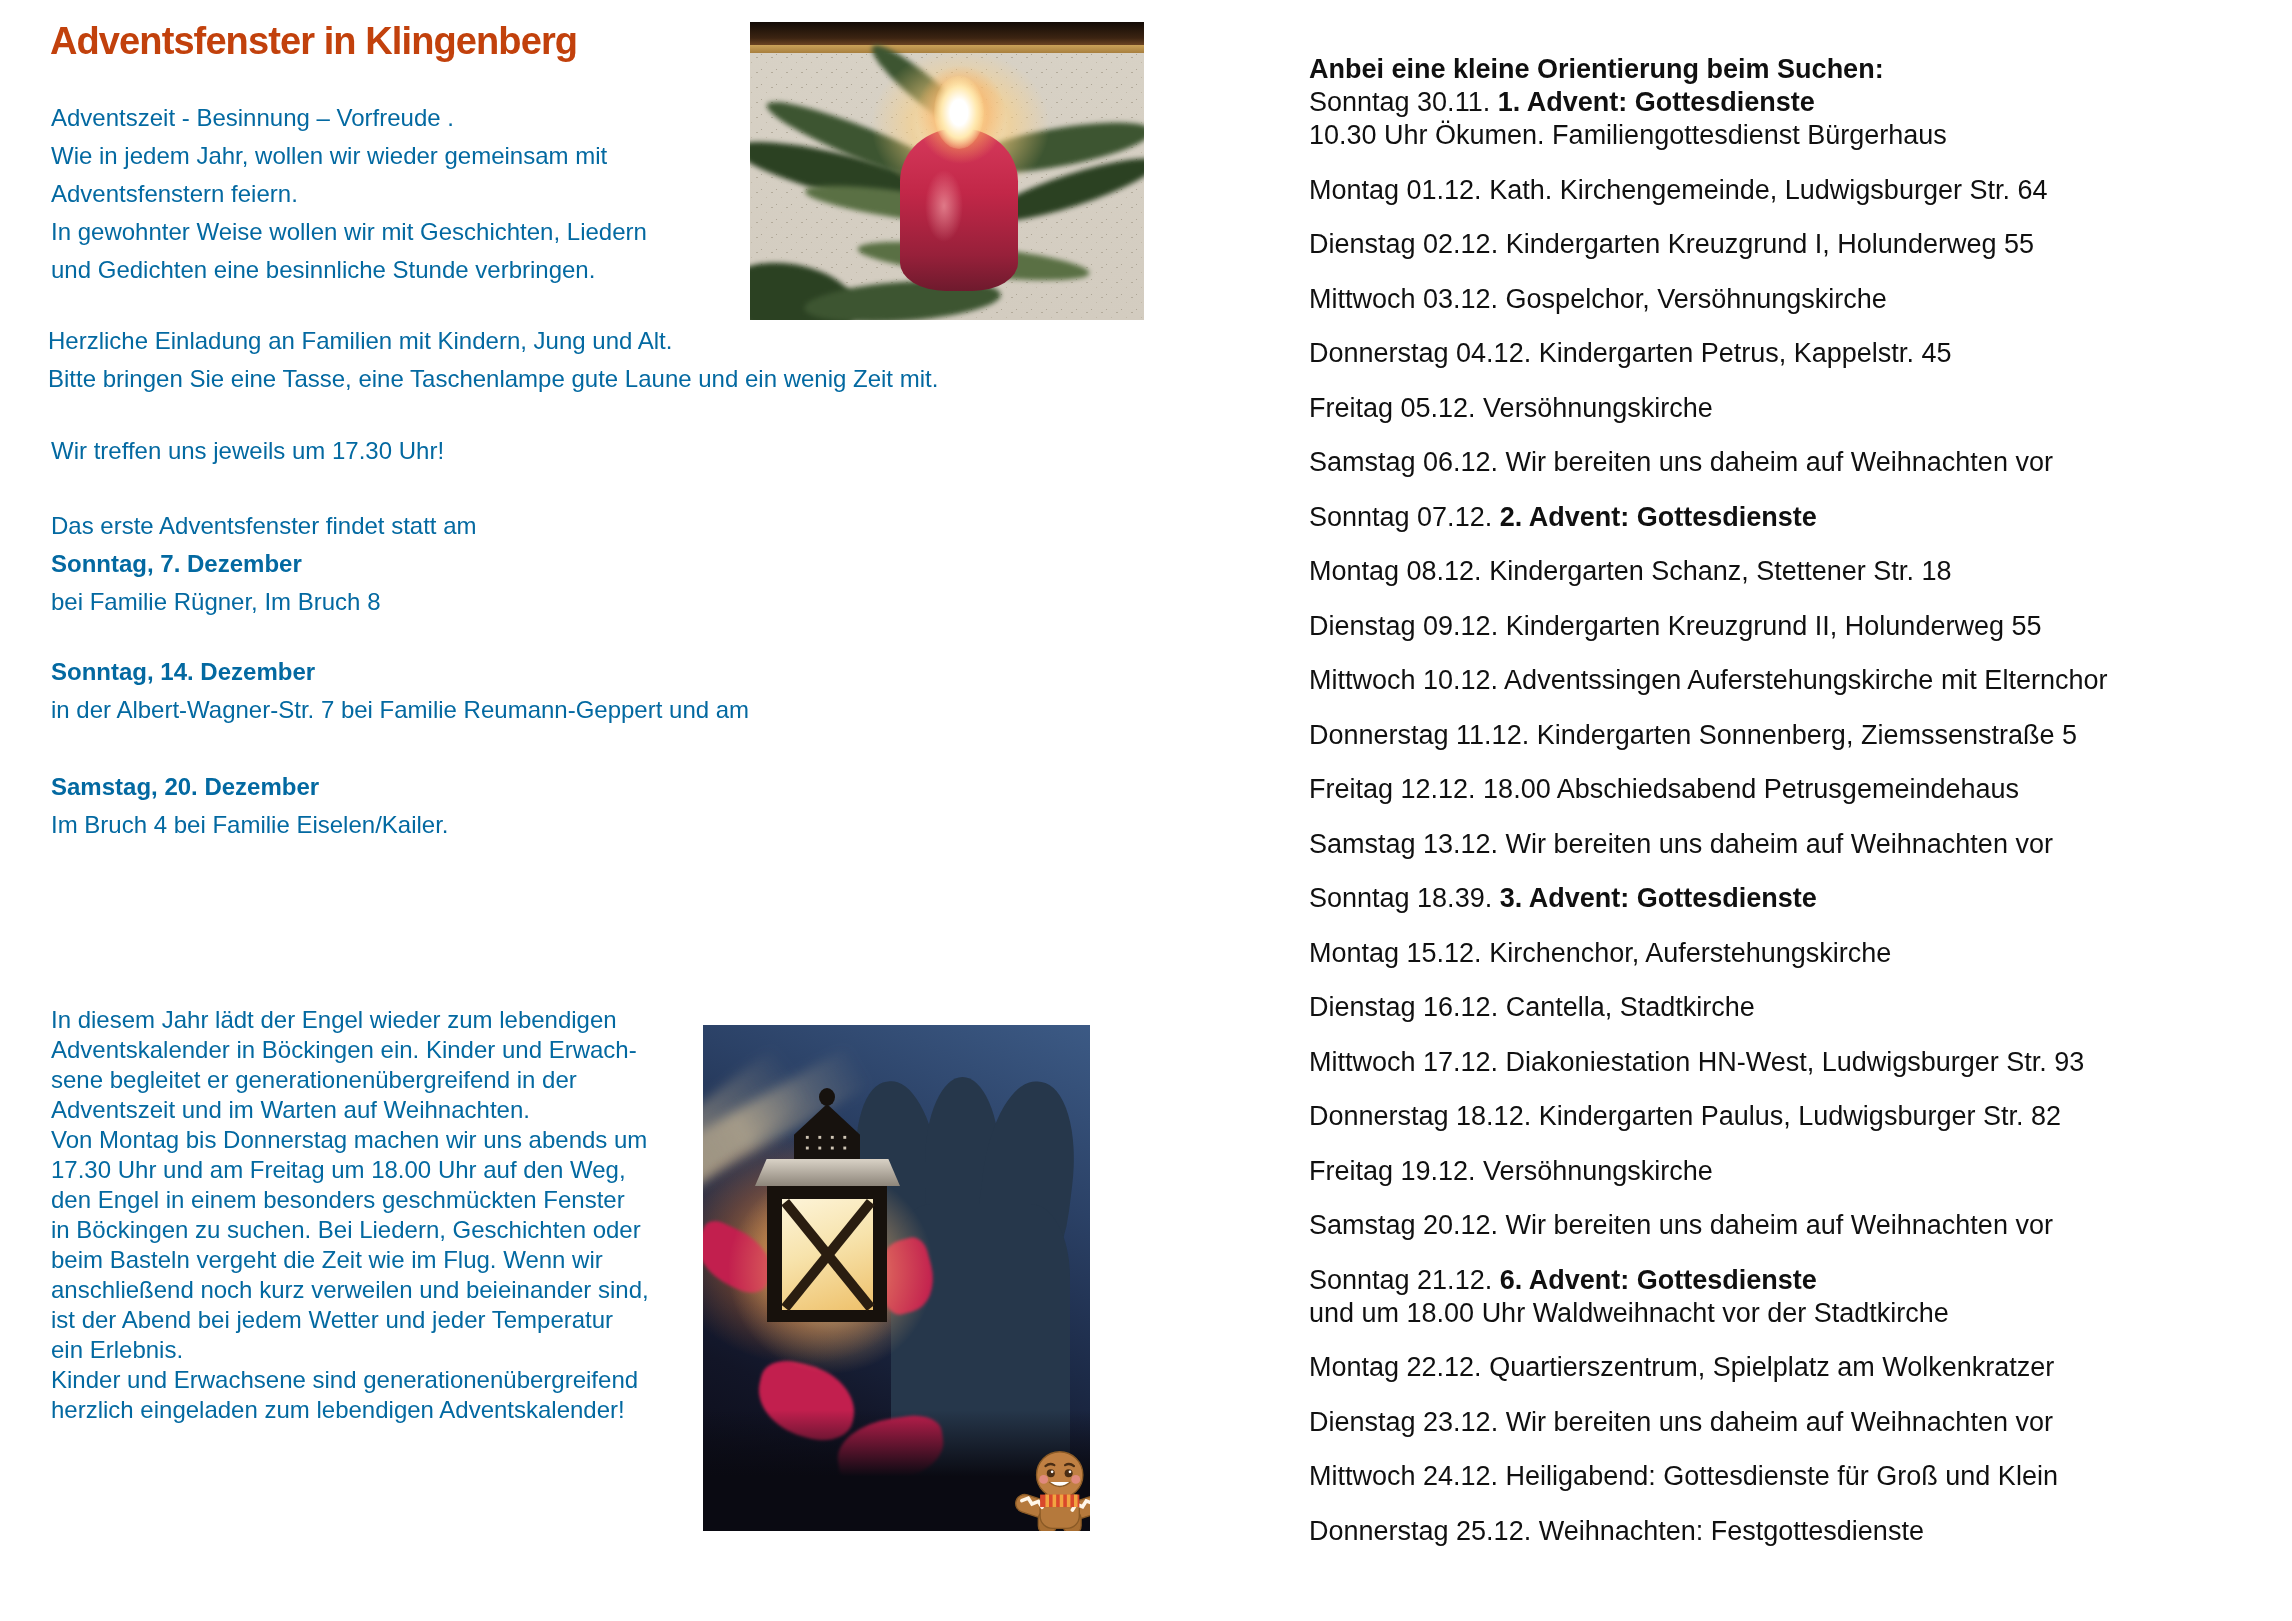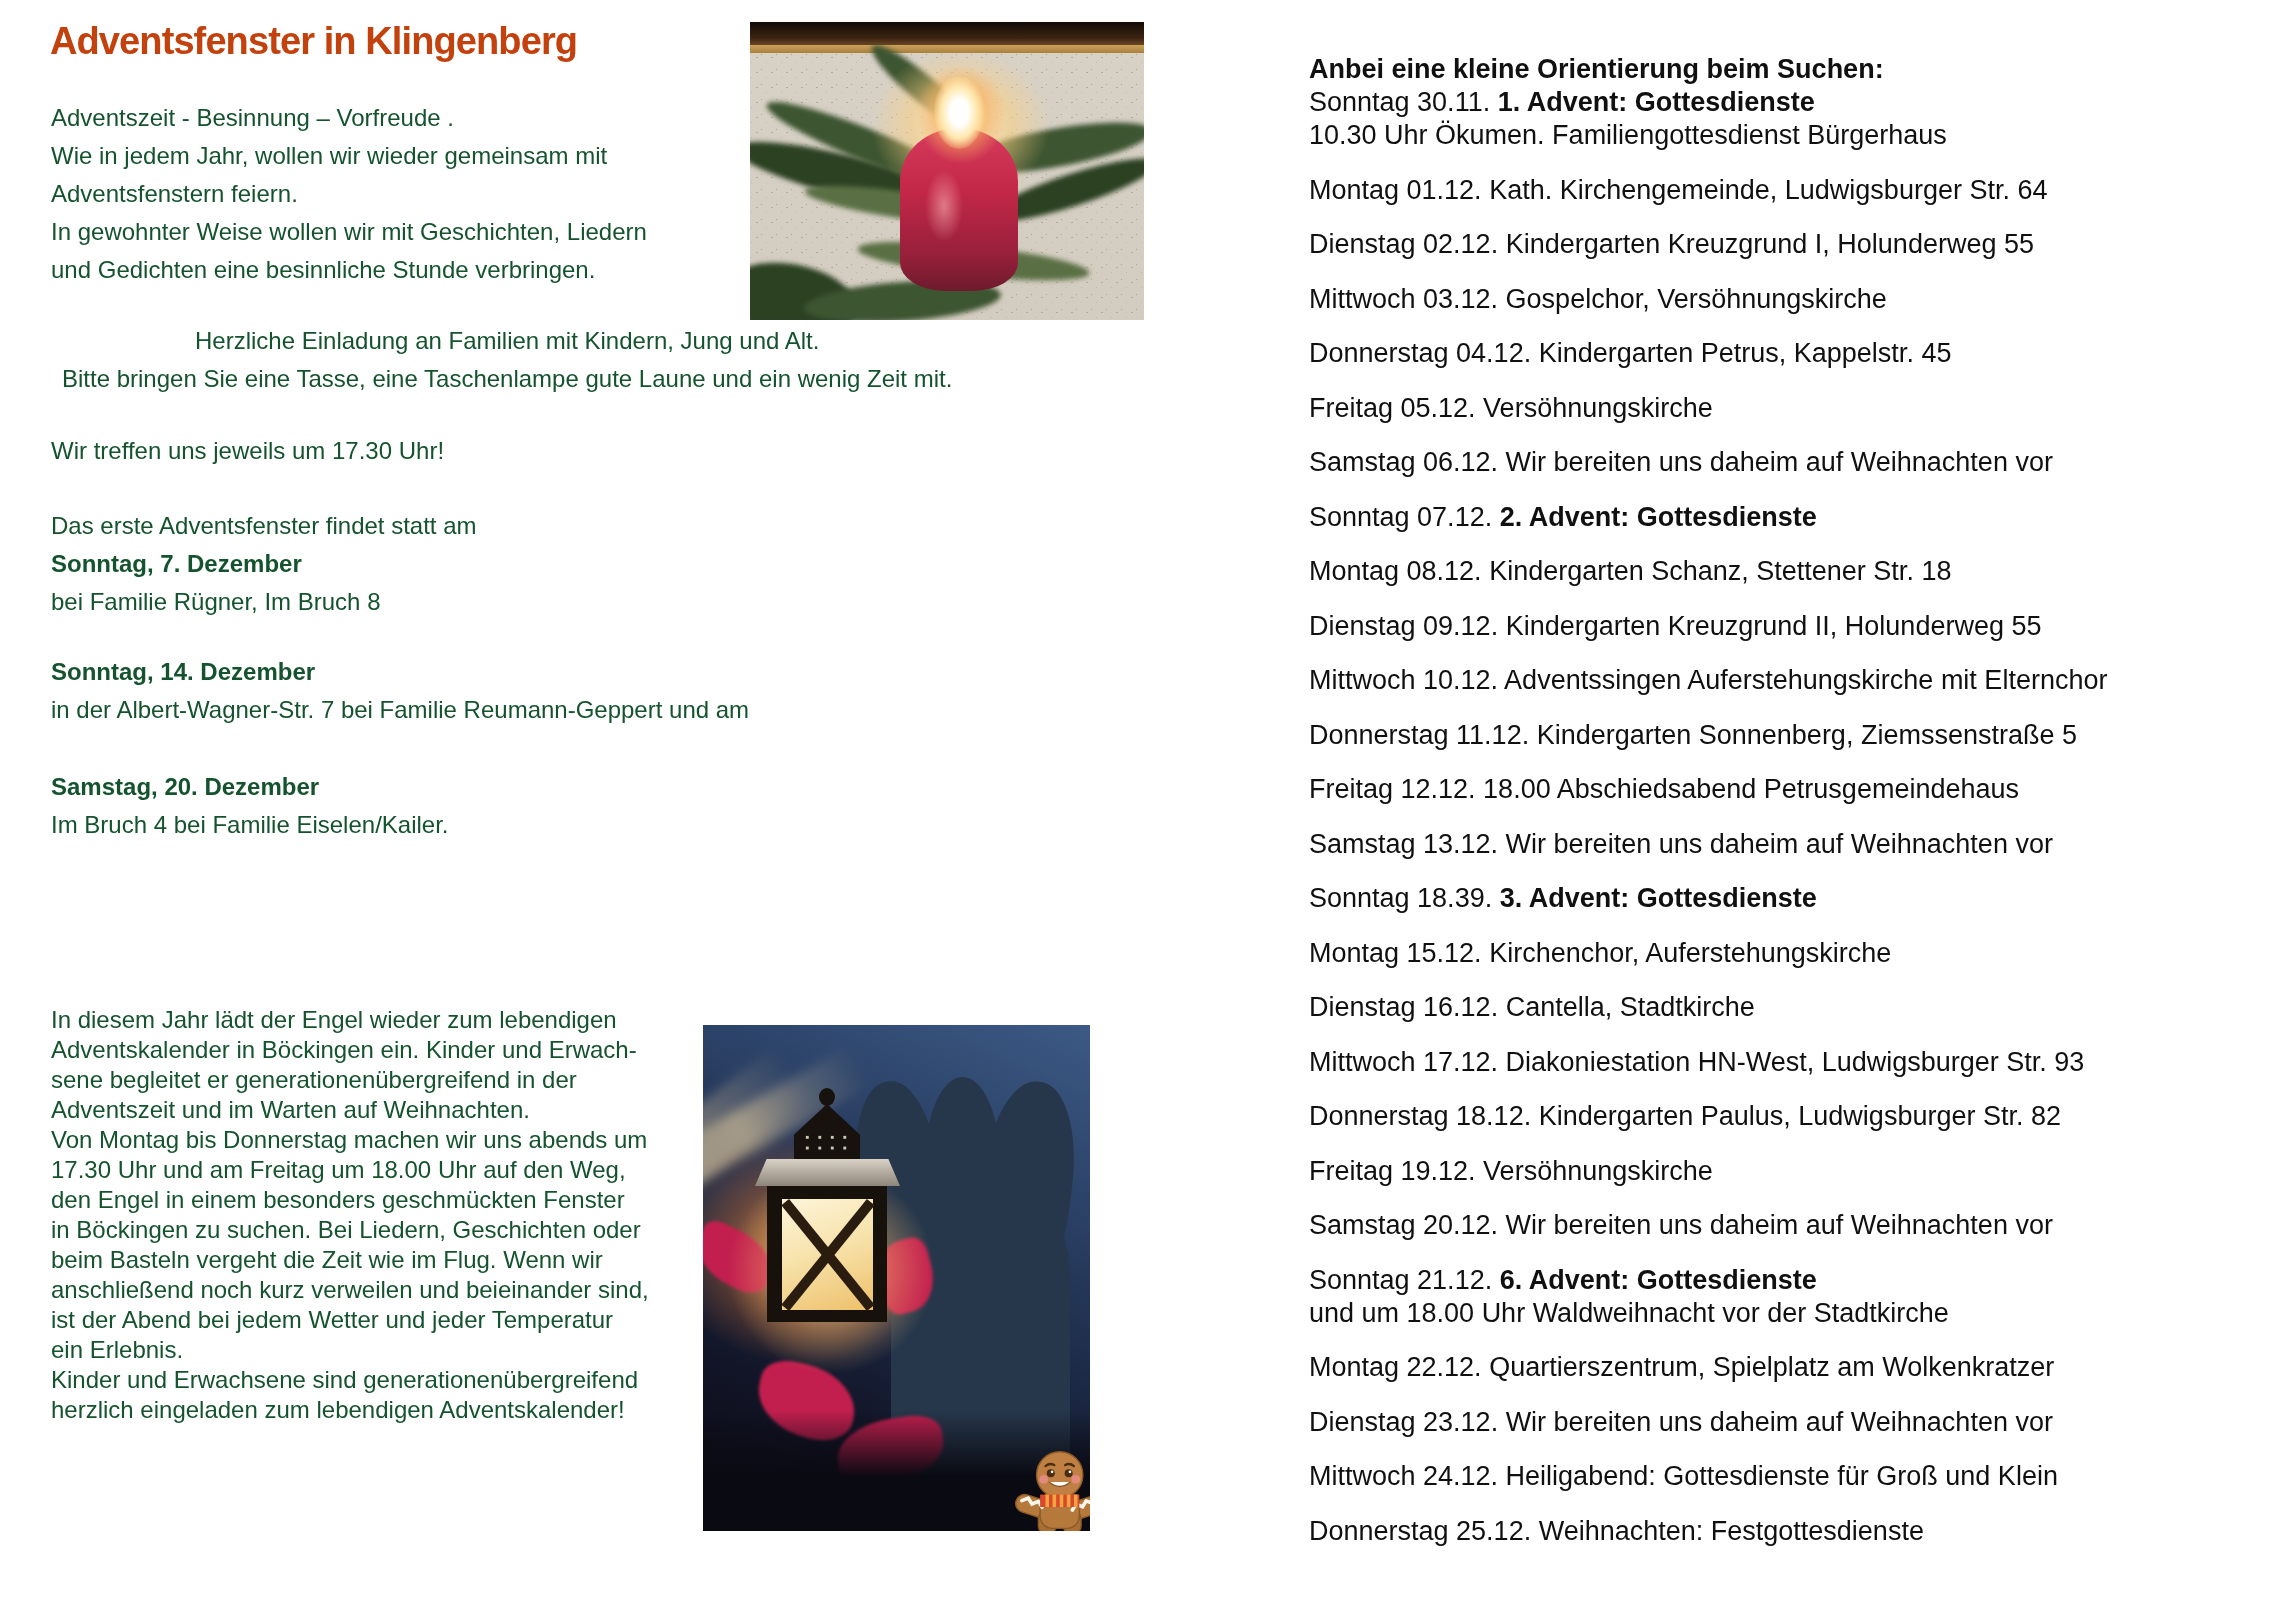--- a/index.html
+++ b/index.html
@@ -1,21 +1,21 @@
 <!DOCTYPE html>
 <html style="font-size:14.3px"><head>
 <meta charset="utf-8">
 <style>
   html,body{margin:0;padding:0;background:#ffffff;}
   #page{position:relative;width:2293px;height:1621px;background:#ffffff;overflow:hidden;
         font-family:"Liberation Sans", sans-serif;}
   .abs{position:absolute;}
   
   .lc-heading{font-size:38px;font-weight:700;letter-spacing:-0.9px;color:#c2410c;white-space:nowrap;}
-  .lc-body{font-size:24px;color:#14532d;white-space:pre-line;}
+  .lc-body{font-size:24px;color:#0369a1;white-space:pre-line;}
   .lh42{line-height:38px;}
   .lh38{line-height:30px;}
   .lc-body .bold, .r-line .bold{font-weight:700;}
   
   #right-list{position:absolute;left:1309px;top:53px;width:972px;}
   .r-line{margin:0;font-size:27px;line-height:33px;color:#101010;white-space:nowrap;}
   .r-line.gap{margin-top:21.5px;}
   
   #candle-photo{left:750px;top:22.4px;width:394px;height:298px;overflow:hidden;
     background:
@@ -73,21 +73,21 @@
 <div id="page">
 
   <div class="abs lc-heading" style="left:50px;top:19.7px;">Adventsfenster in Klingenberg</div>
 
   <div class="abs lc-body lh42" style="left:51px;top:99px;">Adventszeit - Besinnung – Vorfreude .
 Wie in jedem Jahr, wollen wir wieder gemeinsam mit
 Adventsfenstern feiern.
 In gewohnter Weise wollen wir mit Geschichten, Liedern
 und Gedichten eine besinnliche Stunde verbringen.</div>
 
-  <div class="abs lc-body lh42" style="left:62px;top:322px;text-align:center;">Herzliche Einladung an Familien mit Kindern, Jung und Alt.
+  <div class="abs lc-body lh42" style="left:48px;top:322px;">Herzliche Einladung an Familien mit Kindern, Jung und Alt.
 Bitte bringen Sie eine Tasse, eine Taschenlampe gute Laune und ein wenig Zeit mit.</div>
 
   <div class="abs lc-body lh42" style="left:51px;top:432px;">Wir treffen uns jeweils um 17.30 Uhr!</div>
 
   <div class="abs lc-body lh42" style="left:51px;top:507px;"><span>Das erste Adventsfenster findet statt am</span>
 <span class="bold">Sonntag, 7. Dezember</span>
 <span>bei Familie Rügner, Im Bruch 8</span></div>
 
   <div class="abs lc-body lh42" style="left:51px;top:653px;"><span class="bold">Sonntag, 14. Dezember</span>
 <span>in der Albert-Wagner-Str. 7 bei Familie Reumann-Geppert und am</span></div>

